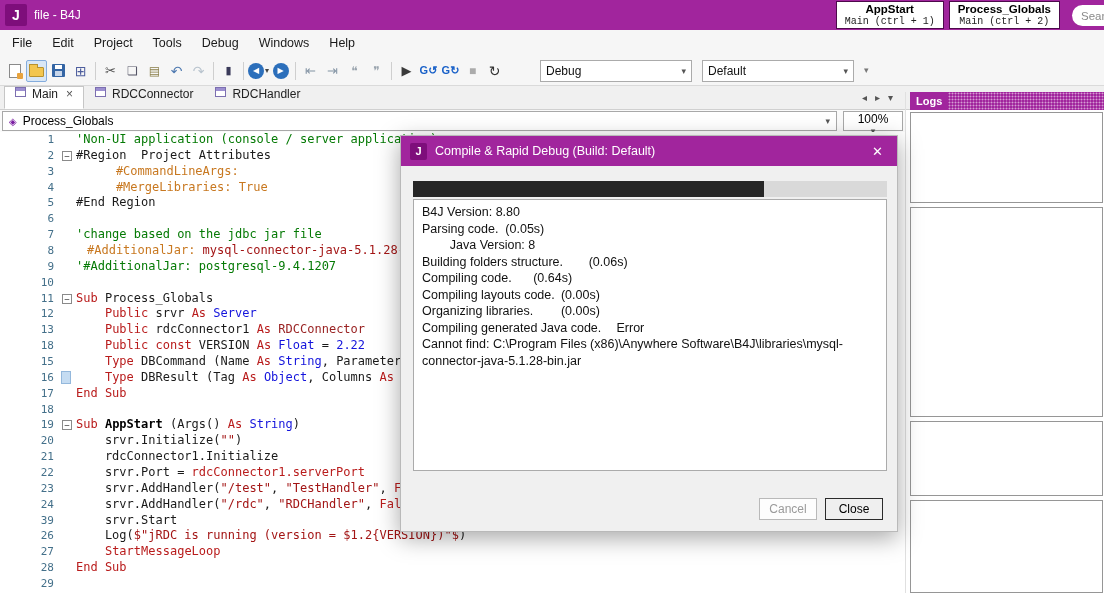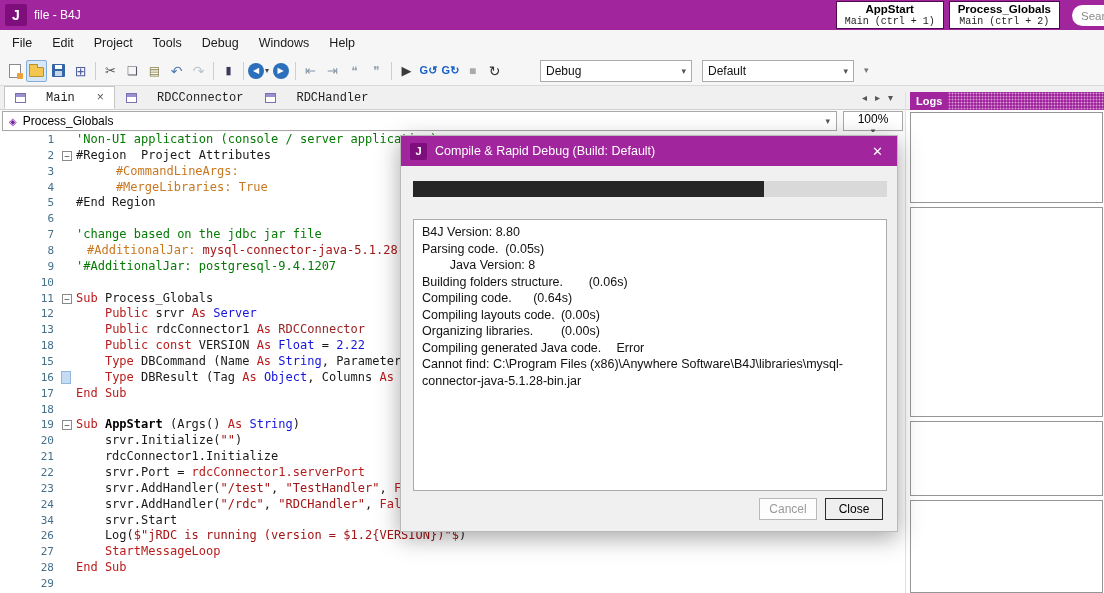--- a/index.html
+++ b/index.html
@@ -56,22 +56,22 @@
               background:#fff; display:flex; align-items:center; justify-content:space-between;
               padding:0 5px; font-size:12px; color:#111; }
   #combo-debug { left:540px; }
   #combo-default { left:702px; }
   .combo-arrow { color:#555; font-size:9px; }
   .tb-overflow { position:absolute; left:864px; top:9px; color:#777; font-size:9px; }
 
   
   .tabrow { position:absolute; top:86px; left:0; width:100%; height:24px; background:#F0F0F0;
             border-bottom:1px solid #D0D0D0; display:flex; align-items:flex-end; padding-left:4px; }
-  .tab { height:23px; display:flex; align-items:center; gap:20px; padding:0 10px; font-size:12px;
-         color:#222; border:1px solid transparent;font-family:Liberation Mono, monospace; }
+  .tab { height:23px; display:flex; gap:6px; padding:0 10px; font-size:12px;
+         color:#222; border:1px solid transparent; }
   .tab.active { background:#fff; border-color:#C6C6C6; border-bottom-color:#fff; }
   .tab-close { color:#555; font-size:12px; margin-left:2px; }
   .mini-win { width:11px; height:10px; border:1px solid #7C6FB0; background:#fff;
               position:relative; flex:none; }
   .mini-win::before { content:""; position:absolute; top:0; left:0; right:0; height:3px; background:#9C8FD0; }
   .tab-nav { position:absolute; left:862px; top:6px; display:flex; gap:8px; color:#555; font-size:10px; }
 
   
   .comborow { position:absolute; top:110px; left:0; width:905px; height:22px; background:#FAFAFA;
               display:flex; align-items:center; padding:1px 2px; gap:6px; }
@@ -120,21 +120,21 @@
   
   .dialog { position:absolute; left:400px; top:135px; width:498px; height:397px; background:#F0F0F0;
             border:1px solid #B9B9B9; box-shadow:0 6px 22px rgba(0,0,0,.35); z-index:10; }
   .dlg-title { height:30px; background:#A1259D; display:flex; align-items:center; padding:0 9px; gap:8px; }
   .dlg-icon { width:17px; height:17px; background:#7E0E7B; color:#fff; font-size:11px; font-weight:bold;
               display:flex; align-items:center; justify-content:center; border-radius:2px; }
   .dlg-title-text { color:#fff; font-size:12.5px; flex:1; }
   .dlg-close { color:#fff; font-size:13px; padding:0 5px; }
   .dlg-progress { position:absolute; left:12px; top:45px; width:474px; height:16px; background:#D9D9D9; }
   .dlg-progress-fill { height:100%; background:#262626; }
-  .dlg-log { position:absolute; left:12px; top:83px; width:474px; height:272px; background:#fff;
+  .dlg-log { position:absolute; left:12px; top:63px; width:474px; height:272px; background:#fff;
              border:1px solid #ABABAB; padding:4px 8px; font-size:12.5px; line-height:1.32;
              color:#111; overflow:hidden; }
   .dlg-log-line { white-space:pre-wrap; }
   .dlg-buttons { position:absolute; right:14px; bottom:11px; display:flex; gap:8px; }
   .btn { min-width:58px; height:22px; font-size:12px; display:flex; align-items:center;
          justify-content:center; background:#FDFDFD; border:1px solid #B9B9B9; padding:0 8px; }
   .btn.disabled { color:#9a9a9a; }
   .btn.default { background:#EFEFEF; border:1px solid #2B2B2B; color:#000; }
 </style>
 </head>
@@ -411,21 +411,21 @@
         <div class="gutter-num">23</div>
         <div class="fold-cell"></div>
         <div class="code-text"><span class="tk-pln">    srvr.AddHandler(</span><span class="tk-str">"/test"</span><span class="tk-pln">, </span><span class="tk-str">"TestHandler"</span><span class="tk-pln">, </span><span class="tk-kw">False</span><span class="tk-pln">)</span></div>
       </div>
       <div class="code-row">
         <div class="gutter-num">24</div>
         <div class="fold-cell"></div>
         <div class="code-text"><span class="tk-pln">    srvr.AddHandler(</span><span class="tk-str">"/rdc"</span><span class="tk-pln">, </span><span class="tk-str">"RDCHandler"</span><span class="tk-pln">, </span><span class="tk-kw">False</span><span class="tk-pln">)</span></div>
       </div>
       <div class="code-row">
-        <div class="gutter-num">34</div>
+        <div class="gutter-num">39</div>
         <div class="fold-cell"></div>
         <div class="code-text"><span class="tk-pln">    srvr.Start</span></div>
       </div>
       <div class="code-row">
         <div class="gutter-num">26</div>
         <div class="fold-cell"></div>
         <div class="code-text"><span class="tk-pln">    Log(</span><span class="tk-str">$"jRDC is running (version = $1.2{VERSION})"$</span><span class="tk-pln">)</span></div>
       </div>
       <div class="code-row">
         <div class="gutter-num">27</div>

